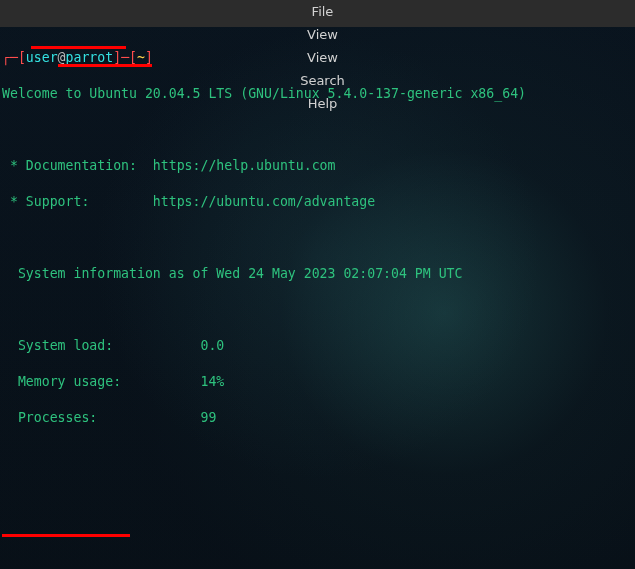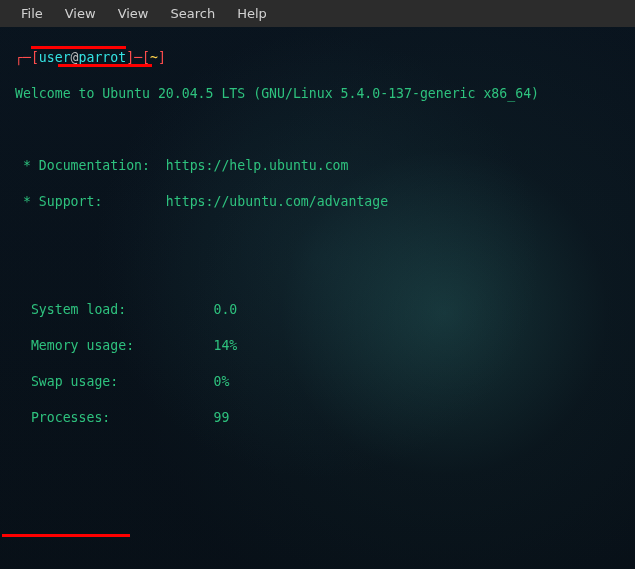--- a/index.html
+++ b/index.html
@@ -1,15 +1,15 @@
 <!DOCTYPE html>
 <html><head>
 <meta charset="utf-8">
 <style>
-  * { margin: 0; padding: 0; box-sizing: border-box; }
+  * { margin: 0; padding: 0; box-sizing: border-box; flex-direction: column; }
   body {
     width: 635px;
     height: 569px;
     font-family: "DejaVu Sans Mono", Menlo, Consolas, monospace;
     font-size: 13.2px;
     background: #0a1820;
     overflow: hidden;
     position: relative;
   }
   .bg {
@@ -36,21 +36,21 @@
     padding: 4px 11px;
     cursor: pointer;
   }
   .term {
     position: relative;
     padding: 4px 2px;
     line-height: 18px;
     white-space: pre;
     color: #2ec27e;
   }
-  .line { white-space: pre; margin-left: 13px; }
+  .line { white-space: pre; }
   .red { color: #ff4d4d; }
   .cyan { color: #34e2e2; }
   .yellow { color: #ffd24a; }
   .grey { color: #bdbdbd; }
   .green { color: #2ec27e; }
   .underline-red {
     position: absolute;
     height: 3px;
     background: #ff0000;
   }
@@ -68,24 +68,24 @@
   <span class="menubar-item">Help</span>
 </div>
 
 <div class="term">
 <div class="line"><span class="red">┌─[</span><span class="cyan">user</span><span class="grey">@</span><span class="cyan">parrot</span><span class="red">]─[</span><span class="yellow">~</span><span class="red">]</span></div>
 <div class="line green">Welcome to Ubuntu 20.04.5 LTS (GNU/Linux 5.4.0-137-generic x86_64)</div>
 <div class="line">&nbsp;</div>
 <div class="line green"> * Documentation:  https://help.ubuntu.com</div>
 <div class="line green"> * Support:        https://ubuntu.com/advantage</div>
 <div class="line">&nbsp;</div>
+<div class="line green">  System information as of Wed 24 May 2023 02:07:04 PM UTC</div>
 <div class="line">&nbsp;</div>
 <div class="line green">  System load:           0.0</div>
 <div class="line green">  Memory usage:          14%</div>
-<div class="line green">  Swap usage:            0%</div>
 <div class="line green">  Processes:             99</div>
 
 
 
 
 
 
 
 
 

